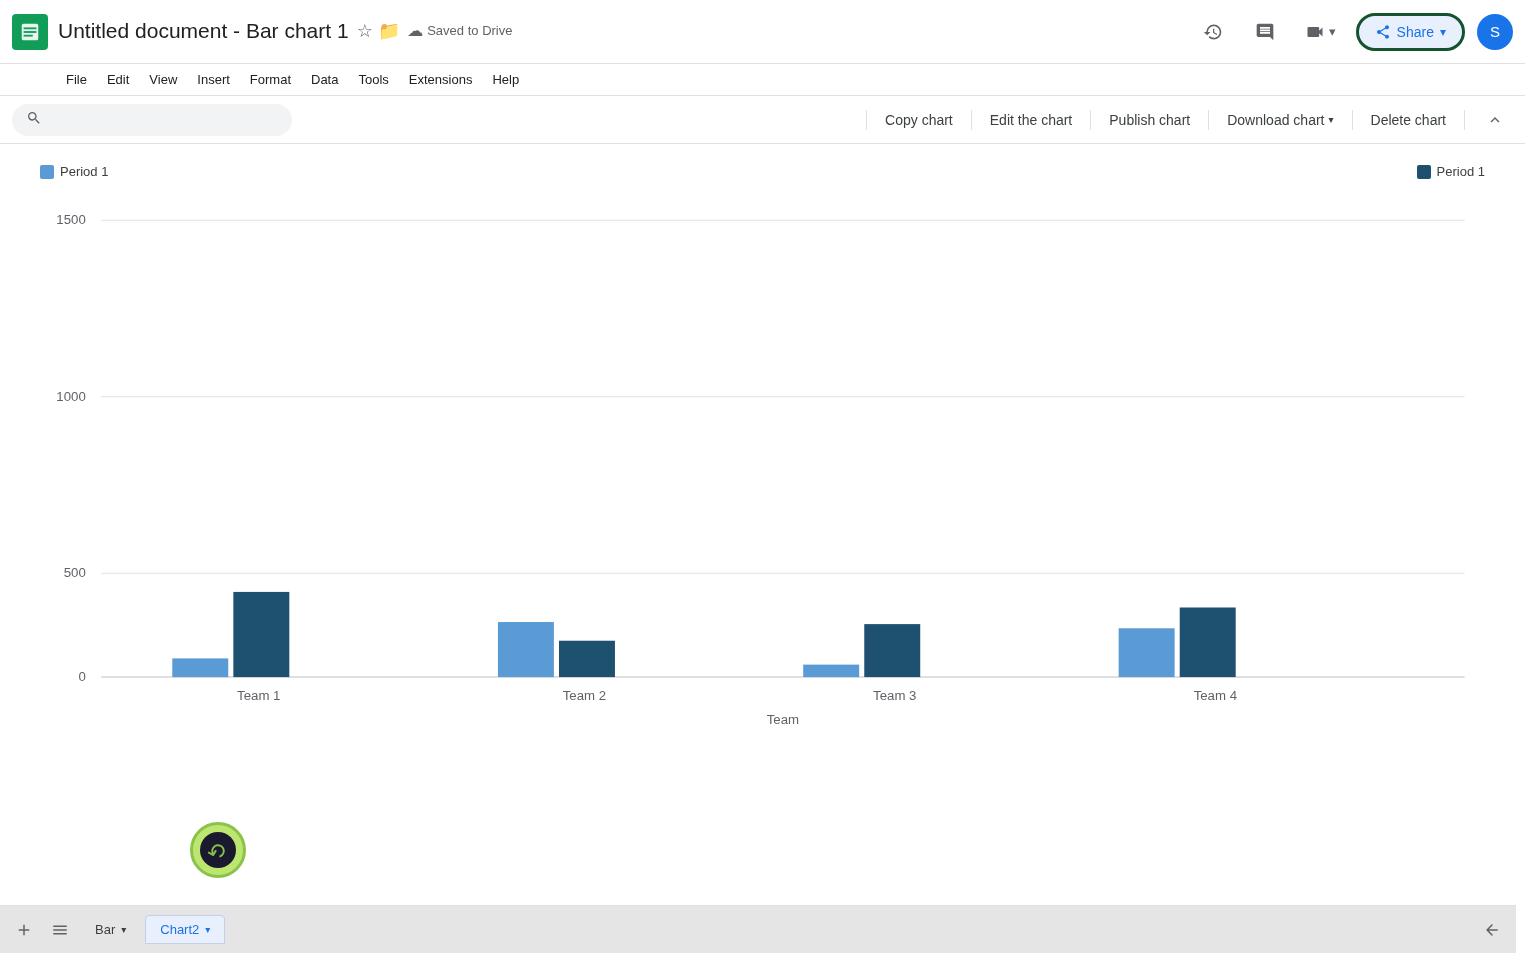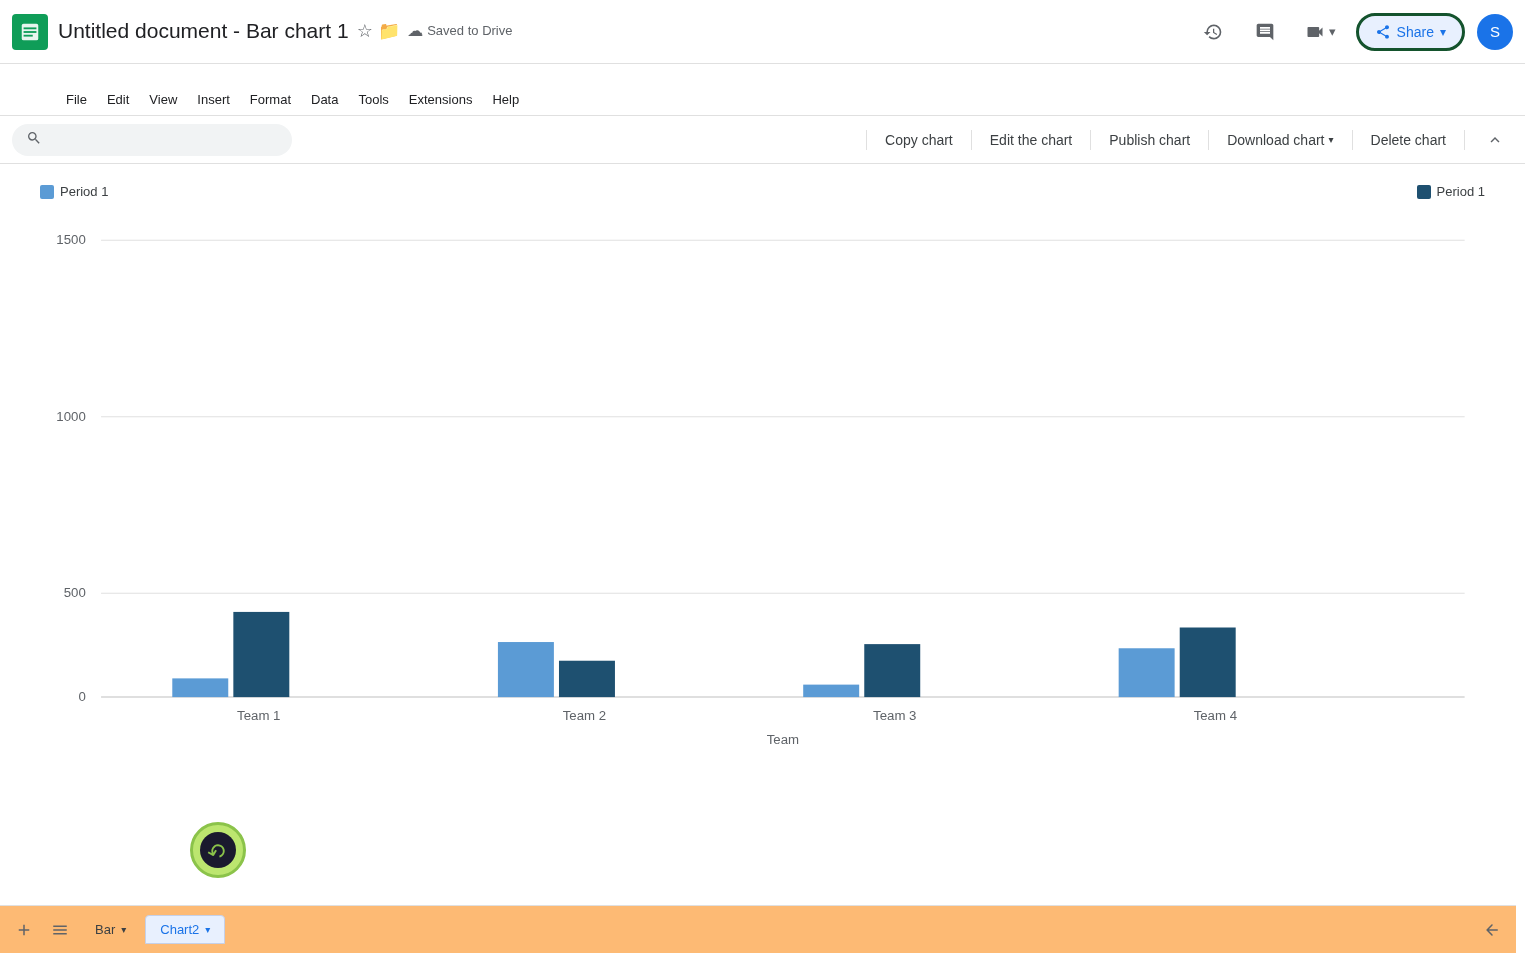--- a/index.html
+++ b/index.html
@@ -57,21 +57,21 @@
     #chart-container { width: 100%; height: 620px; position: relative; }
     #chart-legend { display: flex; justify-content: space-between; gap: 38px; margin-bottom: 10px; align-items: center; }
     .legend-item { display: flex; align-items: center; gap: 6px; font-size: 13px; color: #3c4043; }
     .legend-color { width: 14px; height: 14px; border-radius: 2px; }
     #chart-svg { width: 100%; height: 540px; }
 
     
     #bottom-bar {
       position: fixed; bottom: 0; left: 0; right: 9px;
       height: 48px;
-      background: #fdba74;
+      background: #e5e5e5;
       border-top: 1px solid #e0e0e0;
       display: flex;
       align-items: center;
       padding: 0 8px;
       gap: 4px;
     }
     #add-sheet-btn { width: 32px; height: 32px; display: flex; align-items: center; justify-content: center; cursor: pointer; border-radius: 4px; color: #5f6368; }
     #sheets-menu-btn { width: 32px; height: 32px; display: flex; align-items: center; justify-content: center; cursor: pointer; border-radius: 4px; color: #5f6368; }
     .sheet-tab { display: flex; align-items: center; gap: 6px; padding: 6px 14px; border-radius: 4px 4px 0 0; font-size: 13px; cursor: pointer; color: #3c4043; border: 1px solid transparent; }
     .sheet-tab.active { background: #e8f0fe; color: #1a73e8; border: 1px solid #c5d0e8; }
@@ -133,21 +133,21 @@
       <svg width="16" height="16" viewBox="0 0 24 24" fill="#1a73e8">
           <path d="M18 16.08c-.76 0-1.44.3-1.96.77L8.91 12.7c.05-.23.09-.46.09-.7s-.04-.47-.09-.7l7.05-4.11c.54.5 1.25.81 2.04.81 1.66 0 3-1.34 3-3s-1.34-3-3-3-3 1.34-3 3c0 .24.04.47.09.7L8.04 9.81C7.5 9.31 6.79 9 6 9c-1.66 0-3 1.34-3 3s1.34 3 3 3c.79 0 1.5-.31 2.04-.81l7.12 4.16c-.05.21-.08.43-.08.65 0 1.61 1.31 2.92 2.92 2.92s2.92-1.31 2.92-2.92c0-1.61-1.31-2.92-2.92-2.92z"></path>
         </svg>
       <span>Share</span>
       <span style="font-size:12px;">▾</span>
     </div>
     <div id="avatar">S</div>
   </div>
 </div>
 
-<div style="display:flex;align-items:center;height:32px;padding:0 56px;border-bottom:1px solid #e0e0e0;margin-top:20px;">
+<div style="display:flex;align-items:center;height:32px;padding:0 56px;border-bottom:1px solid #e0e0e0;">
 <span class="menu-item">File</span>
     <span class="menu-item">Edit</span>
     <span class="menu-item">View</span>
     <span class="menu-item">Insert</span>
     <span class="menu-item">Format</span>
     <span class="menu-item">Data</span>
     <span class="menu-item">Tools</span>
     <span class="menu-item">Extensions</span>
     <span class="menu-item">Help</span>
   </div>

